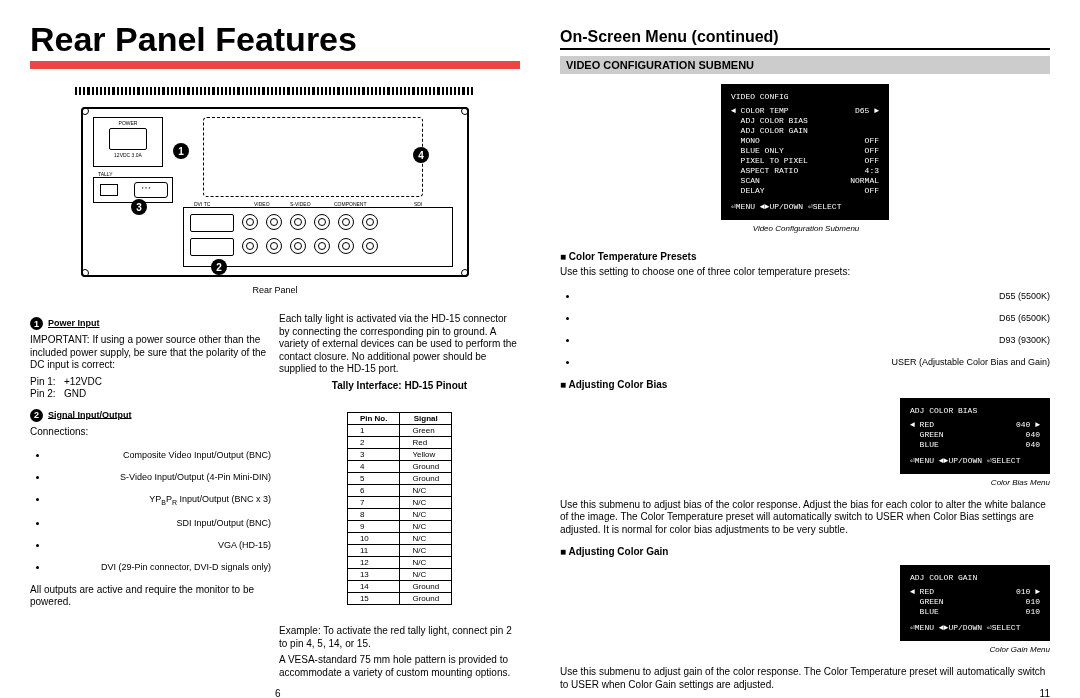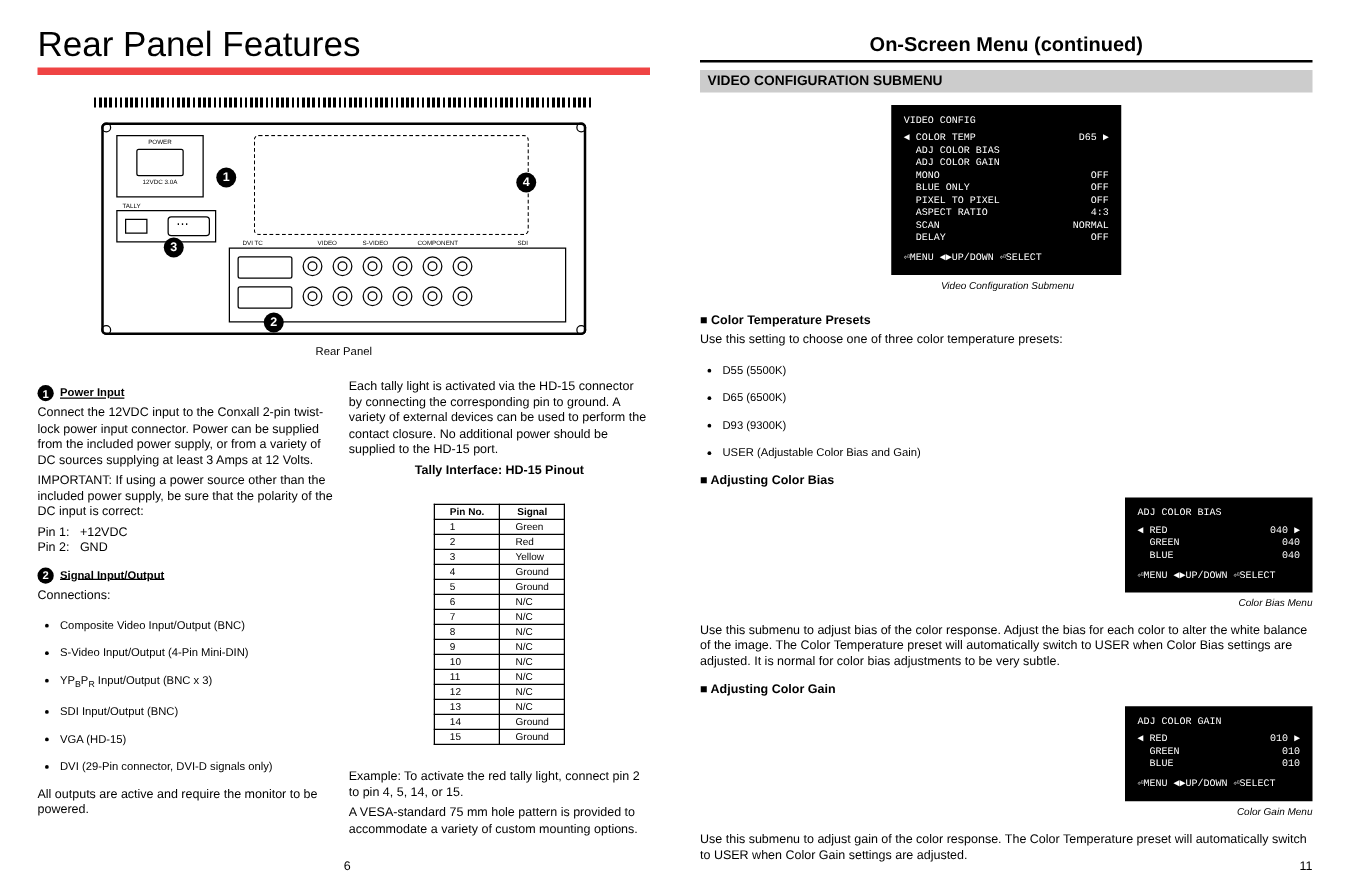--- a/index.html
+++ b/index.html
@@ -14,30 +14,30 @@
   }
   .two-page {
     display: flex;
     gap: 40px;
   }
   .page {
     flex: 1;
     position: relative;
   }
   h1.main-title {
-    font-size: 28px;
-    font-weight: normal;
+    font-size: 34px;
+    font-weight: bold;
     margin: 0 0 2px 0;
-    border-bottom: 6px solid #ef4444;
+    border-bottom: 8px solid #ef4444;
     padding-bottom: 2px;
   }
   h1.right-title {
     font-size: 16px;
     font-weight: bold;
-    text-align: center;
+    text-align: left;
     margin: 8px 0 0 0;
     border-bottom: 2px solid #000;
     padding-bottom: 2px;
   }
   h2.submenu-title {
     font-size: 11px;
     font-weight: bold;
     background: #ccc;
     padding: 3px 6px;
     margin: 6px 0;
@@ -109,39 +109,39 @@
   .col { flex:1; }
   .circ-num {
     display:inline-flex;width:13px;height:13px;border-radius:50%;
     background:#000;color:#fff;font-size:9px;font-weight:bold;
     align-items:center;justify-content:center;margin-right:5px;
     vertical-align:middle;
   }
   .sect-head { font-size:9px; font-weight:bold; text-decoration:underline; margin:8px 0 4px 0;}
   p { margin: 4px 0; font-size:10px; line-height:1.25;}
   ul { margin:4px 0 6px 18px; padding:0; font-size:9px;}
-  li { margin:12px 0;}
+  li { margin:12px 0;text-align:right;}
   sub{font-size:7px;}
 
   table.pinout {
     border-collapse: collapse;
     margin: 20px auto;
     font-size:8px;
   }
   table.pinout th, table.pinout td {
     border:1px solid #000; padding:1px 12px;
   }
   table.pinout th { font-weight:bold; }
 
   .osd {
     background:#000;color:#fff;
     font-family:"Courier New",monospace;
     font-size:8px; line-height:1.25;
     padding:8px 10px;
-    width:184px;
+    width:168px;
     margin: 4px 0 2px 0;
   }
   .osd .row{display:flex;justify-content:space-between;white-space:pre;}
   .osd .hl::before{content:"◄ ";}
   .osd .hlr::after{content:" ►";}
   .osd-caption{font-size:8px;font-style:italic;margin:2px 0 8px 2px;}
   .osd-wrap{display:flex;flex-direction:column;align-items:center;}
   .osd-right{display:flex;flex-direction:column;align-items:flex-end;margin-left:auto;width:max-content;}
 
   .bullet-head{font-size:10px;font-weight:bold;margin:10px 0 4px 0;}
@@ -206,21 +206,20 @@
           <div class="callout c3">3</div>
           <div class="callout c4">4</div>
         </div>
       </div>
       <div class="diag-caption">Rear Panel</div>
     </div>
 
     <div class="columns">
       <div class="col">
         <div class="sect-head"><span class="circ-num">1</span><span>Power Input</span></div>
-        <p>Connect the 12VDC input to the Conxall 2-pin twist-lock power input connector. Power can be supplied from the included power supply, or from a variety of DC sources supplying at least 3 Amps at 12 Volts.</p>
         <p>IMPORTANT: If using a power source other than the included power supply, be sure that the polarity of the DC input is correct:</p>
         <p style="white-space:pre;">Pin 1:   +12VDC
 Pin 2:   GND</p>
 
         <div class="sect-head"><span class="circ-num">2</span><span>Signal Input/Output</span></div>
         <p>Connections:</p>
         <ul>
           <li>Composite Video Input/Output (BNC)</li>
           <li>S-Video Input/Output (4-Pin Mini-DIN)</li>
           <li>YP<sub>B</sub>P<sub>R</sub> Input/Output (BNC x 3)</li>

